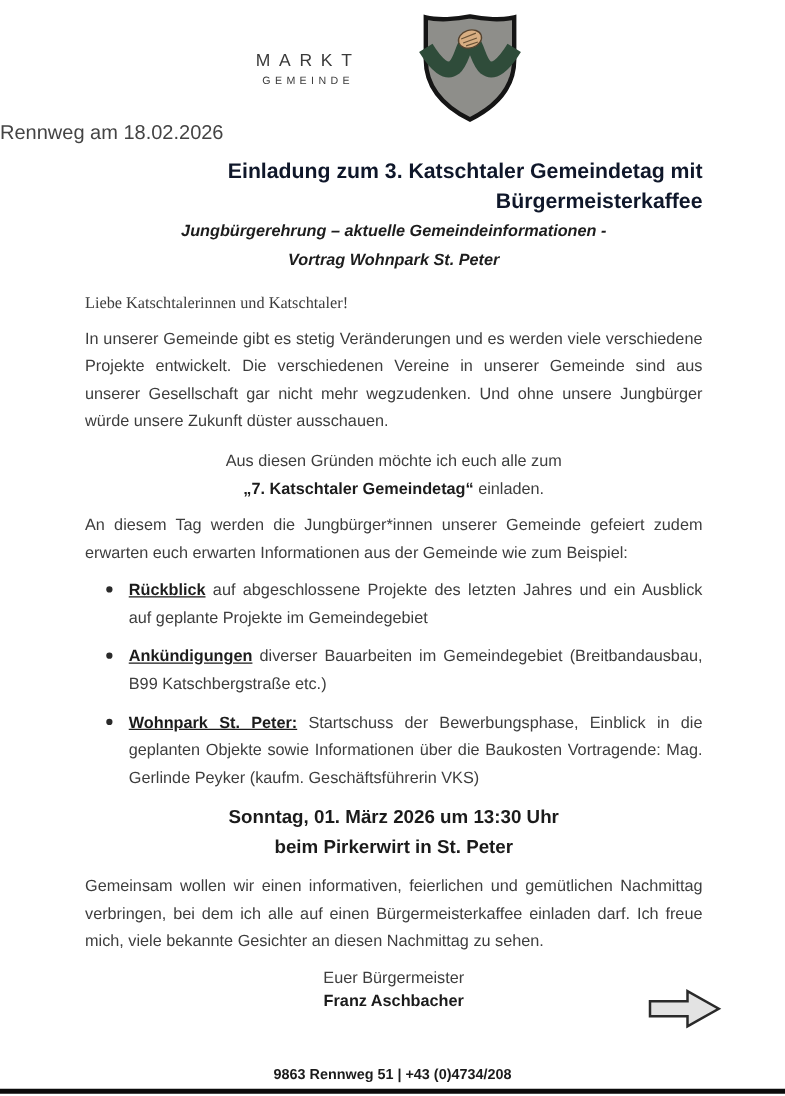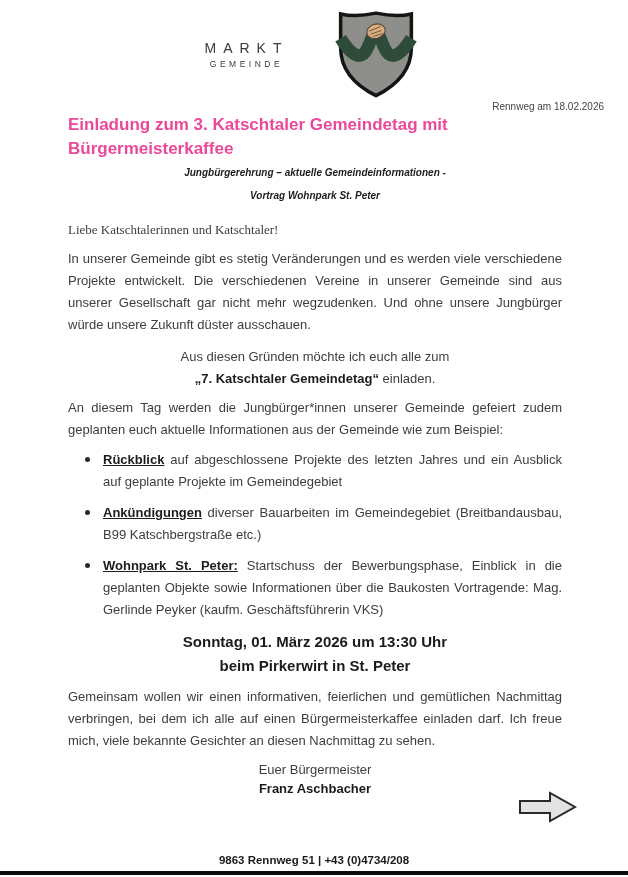--- a/index.html
+++ b/index.html
@@ -21,40 +21,40 @@
     justify-content: center;
     gap: 39px;
     padding-top: 10px;
   }
   .brand { text-align: center; color: #3a3a3a; }
   .brand-top { font-size: 14px; letter-spacing: 7px; font-weight: 400; }
   .brand-sub { font-size: 8.5px; letter-spacing: 3.5px; margin-top: 3px; }
   .crest svg { display: block; }
   
   .date-line {
-    text-align: right;
+    text-align: left;
     padding-right: 24px;
-    font-size: 10px;
+    font-size: 16px;
     line-height: 13px;
     margin-top: 2px;
     color: #444;
   }
   
   .content { padding: 0 66px 0 68px; }
   .title {
-    text-align: left;
+    text-align: right;
     font-size: 17px;
     font-weight: bold;
     line-height: 24px;
-    color: #ec4899;
-    margin-top: 0;
+    color: #0f172a;
+    margin-top: 12px;
   }
   .subtitle {
     text-align: center;
-    font-size: 10px;
+    font-size: 13px;
     font-weight: bold;
     font-style: italic;
     line-height: 23px;
     color: #1d1d1d;
   }
   .body-text { font-size: 13px; line-height: 22px; }
   .salutation { margin-top: 12px; font-family: Liberation Serif, serif; }
   .para { margin-top: 7px; text-align: justify; }
   .center-block { margin-top: 10px; text-align: center; }
   .center-block b, .bullet b { color: #1c1c1c; }
@@ -149,21 +149,21 @@
     <div class="body-text">
       <p class="salutation">Liebe Katschtalerinnen und Katschtaler!</p>
 
       <p class="para">In unserer Gemeinde gibt es stetig Veränderungen und es werden viele verschiedene Projekte entwickelt. Die verschiedenen Vereine in unserer Gemeinde sind aus unserer Gesellschaft gar nicht mehr wegzudenken. Und ohne unsere Jungbürger würde unsere Zukunft düster ausschauen.</p>
 
       <div class="center-block">
         <div>Aus diesen Gründen möchte ich euch alle zum</div>
         <div><b>„7. Katschtaler Gemeindetag“</b><span> einladen.</span></div>
       </div>
 
-      <p class="para">An diesem Tag werden die Jungbürger*innen unserer Gemeinde gefeiert zudem geplanten euch aktuelle Informationen aus der Gemeinde wie zum Beispiel:</p>
+      <p class="para">An diesem Tag werden die Jungbürger*innen unserer Gemeinde gefeiert zudem erwarten euch erwarten Informationen aus der Gemeinde wie zum Beispiel:</p>
 
       <ul class="bullet-list">
         <li class="bullet">
           <span class="dot"></span><span class="lead">Rückblick</span><span> auf abgeschlossene Projekte des letzten Jahres und ein Ausblick auf geplante Projekte im Gemeindegebiet</span>
         </li>
         <li class="bullet">
           <span class="dot"></span><span class="lead">Ankündigungen</span><span> diverser Bauarbeiten im Gemeindegebiet (Breitbandausbau, B99 Katschbergstraße etc.)</span>
         </li>
         <li class="bullet">
           <span class="dot"></span><span class="lead">Wohnpark St. Peter:</span><span> Startschuss der Bewerbungsphase, Einblick in die geplanten Objekte sowie Informationen über die Baukosten Vortragende: Mag. Gerlinde Peyker (kaufm. Geschäftsführerin VKS)</span>

